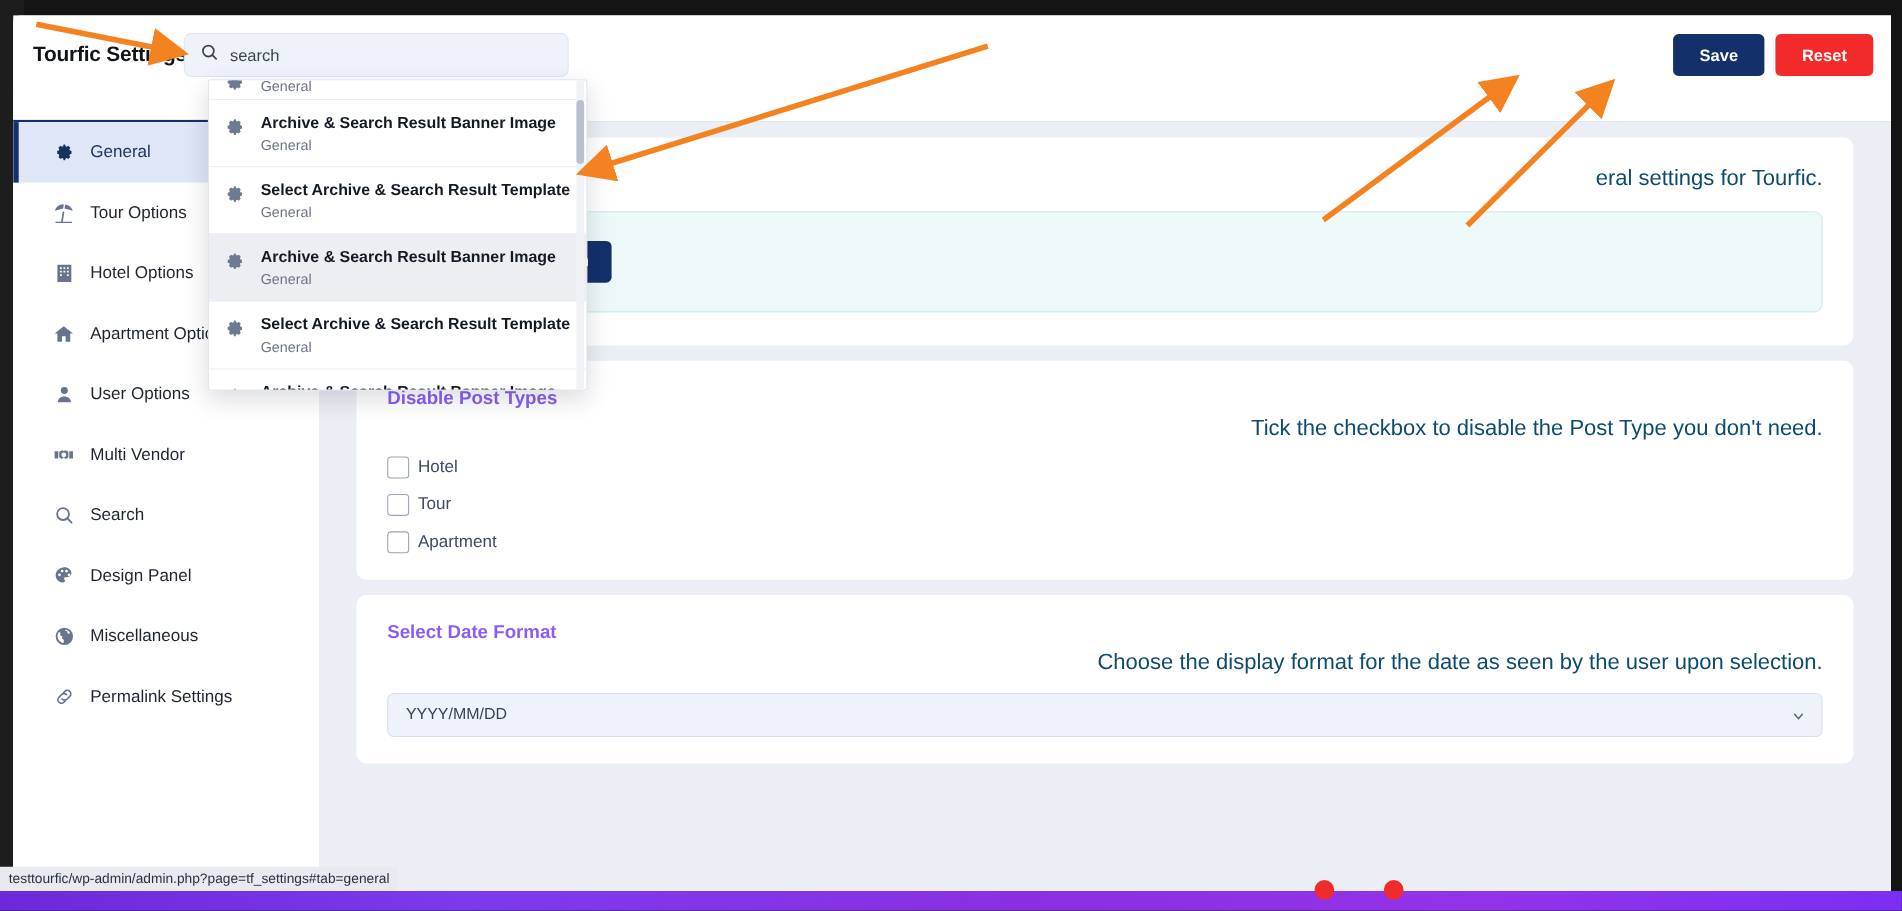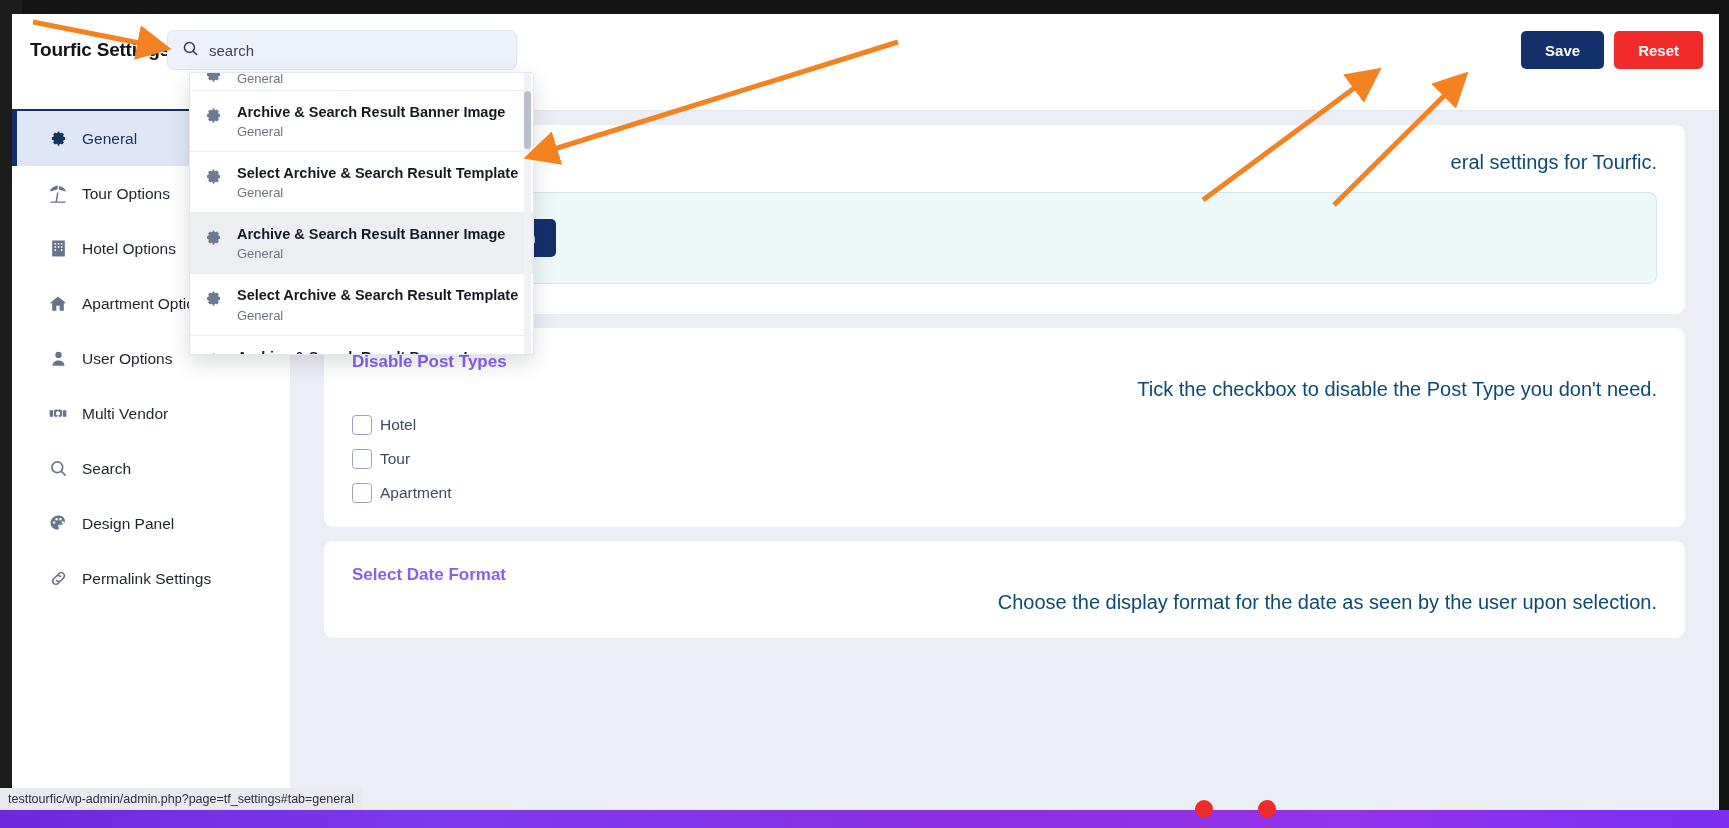--- a/index.html
+++ b/index.html
@@ -248,20 +248,28 @@
             </span>
             <span>Search</span>
           </div>
           <div class="side-item">
             <span class="ic">
               <svg width="19" height="19" viewBox="0 0 24 24" fill="currentColor">
                 <path d="M12 2C6.5 2 2 6.2 2 11.4c0 5.1 4.1 8.3 8.3 8.3 1.6 0 2.4-.9 2.4-2 0-.6-.3-1-.6-1.4-.3-.4-.5-.7-.5-1.2 0-.9.8-1.6 1.8-1.6h1.7c3 0 5-2 5-5C20 5 16.5 2 12 2zM6.4 12.4a1.6 1.6 0 1 1 0-3.2 1.6 1.6 0 0 1 0 3.2zm3.1-4.3a1.6 1.6 0 1 1 0-3.2 1.6 1.6 0 0 1 0 3.2zm5 0a1.6 1.6 0 1 1 0-3.2 1.6 1.6 0 0 1 0 3.2zm2.9 4.3a1.6 1.6 0 1 1 0-3.2 1.6 1.6 0 0 1 0 3.2z"></path>
               </svg>
             </span>
             <span>Design Panel</span>
+          </div>
+          <div class="side-item">
+            <span class="ic">
+              <svg width="19" height="19" viewBox="0 0 24 24" fill="currentColor">
+                <path d="M12 2a10 10 0 1 0 0 20 10 10 0 0 0 0-20zm1 2.2c2.5.4 4.6 2 5.7 4.2l-1.9.8-1.6-1.3.3-1.9-2.5-.5V4.2zM6 6.8l1.6 1.4-.5 2.4 2.6 1.3-.3 2.8 2.2 1.4-.6 3.6C7.4 19.2 4.2 15.9 4.2 12c0-2 .7-3.8 1.8-5.2z"></path>
+              </svg>
+            </span>
+            <span>Miscellaneous</span>
           </div>
           <div class="side-item">
             <span class="ic">
               <svg width="19" height="19" viewBox="0 0 24 24" fill="none" stroke="currentColor" stroke-width="1.9" stroke-linecap="round">
                 <path d="M9.5 14.5a4 4 0 0 0 5.7 0l3-3a4 4 0 1 0-5.7-5.7l-1.3 1.3"></path>
                 <path d="M14.5 9.5a4 4 0 0 0-5.7 0l-3 3a4 4 0 1 0 5.7 5.7l1.3-1.3"></path>
               </svg>
             </span>
             <span>Permalink Settings</span>
           </div>
@@ -291,20 +299,28 @@
               <div class="check-row">
                 <span class="check-box"></span>
                 <span class="check-label">Apartment</span>
               </div>
             </div>
         </div>
 
         <div class="card">
           <div class="card-title">Select Date Format</div>
           <div class="card-sub">Choose the display format for the date as seen by the user upon selection.</div>
+          <div class="select-field">
+            <span>YYYY/MM/DD</span>
+            <span class="chev">
+              <svg width="14" height="14" viewBox="0 0 24 24" fill="none" stroke="#5a6377" stroke-width="2.2" stroke-linecap="round">
+                  <polyline points="6 9 12 16 18 9"></polyline>
+                </svg>
+            </span>
+          </div>
         </div>
 
 
       </div>
     </div>
 
     <div class="dropdown">
       <div class="dd-scroll" id="dd-list">
           <div class="dd-item clipped">
             <span class="dd-gear" style="margin-top:-8px"><svg width="19" height="19" viewBox="0 0 24 24" fill="currentColor">

